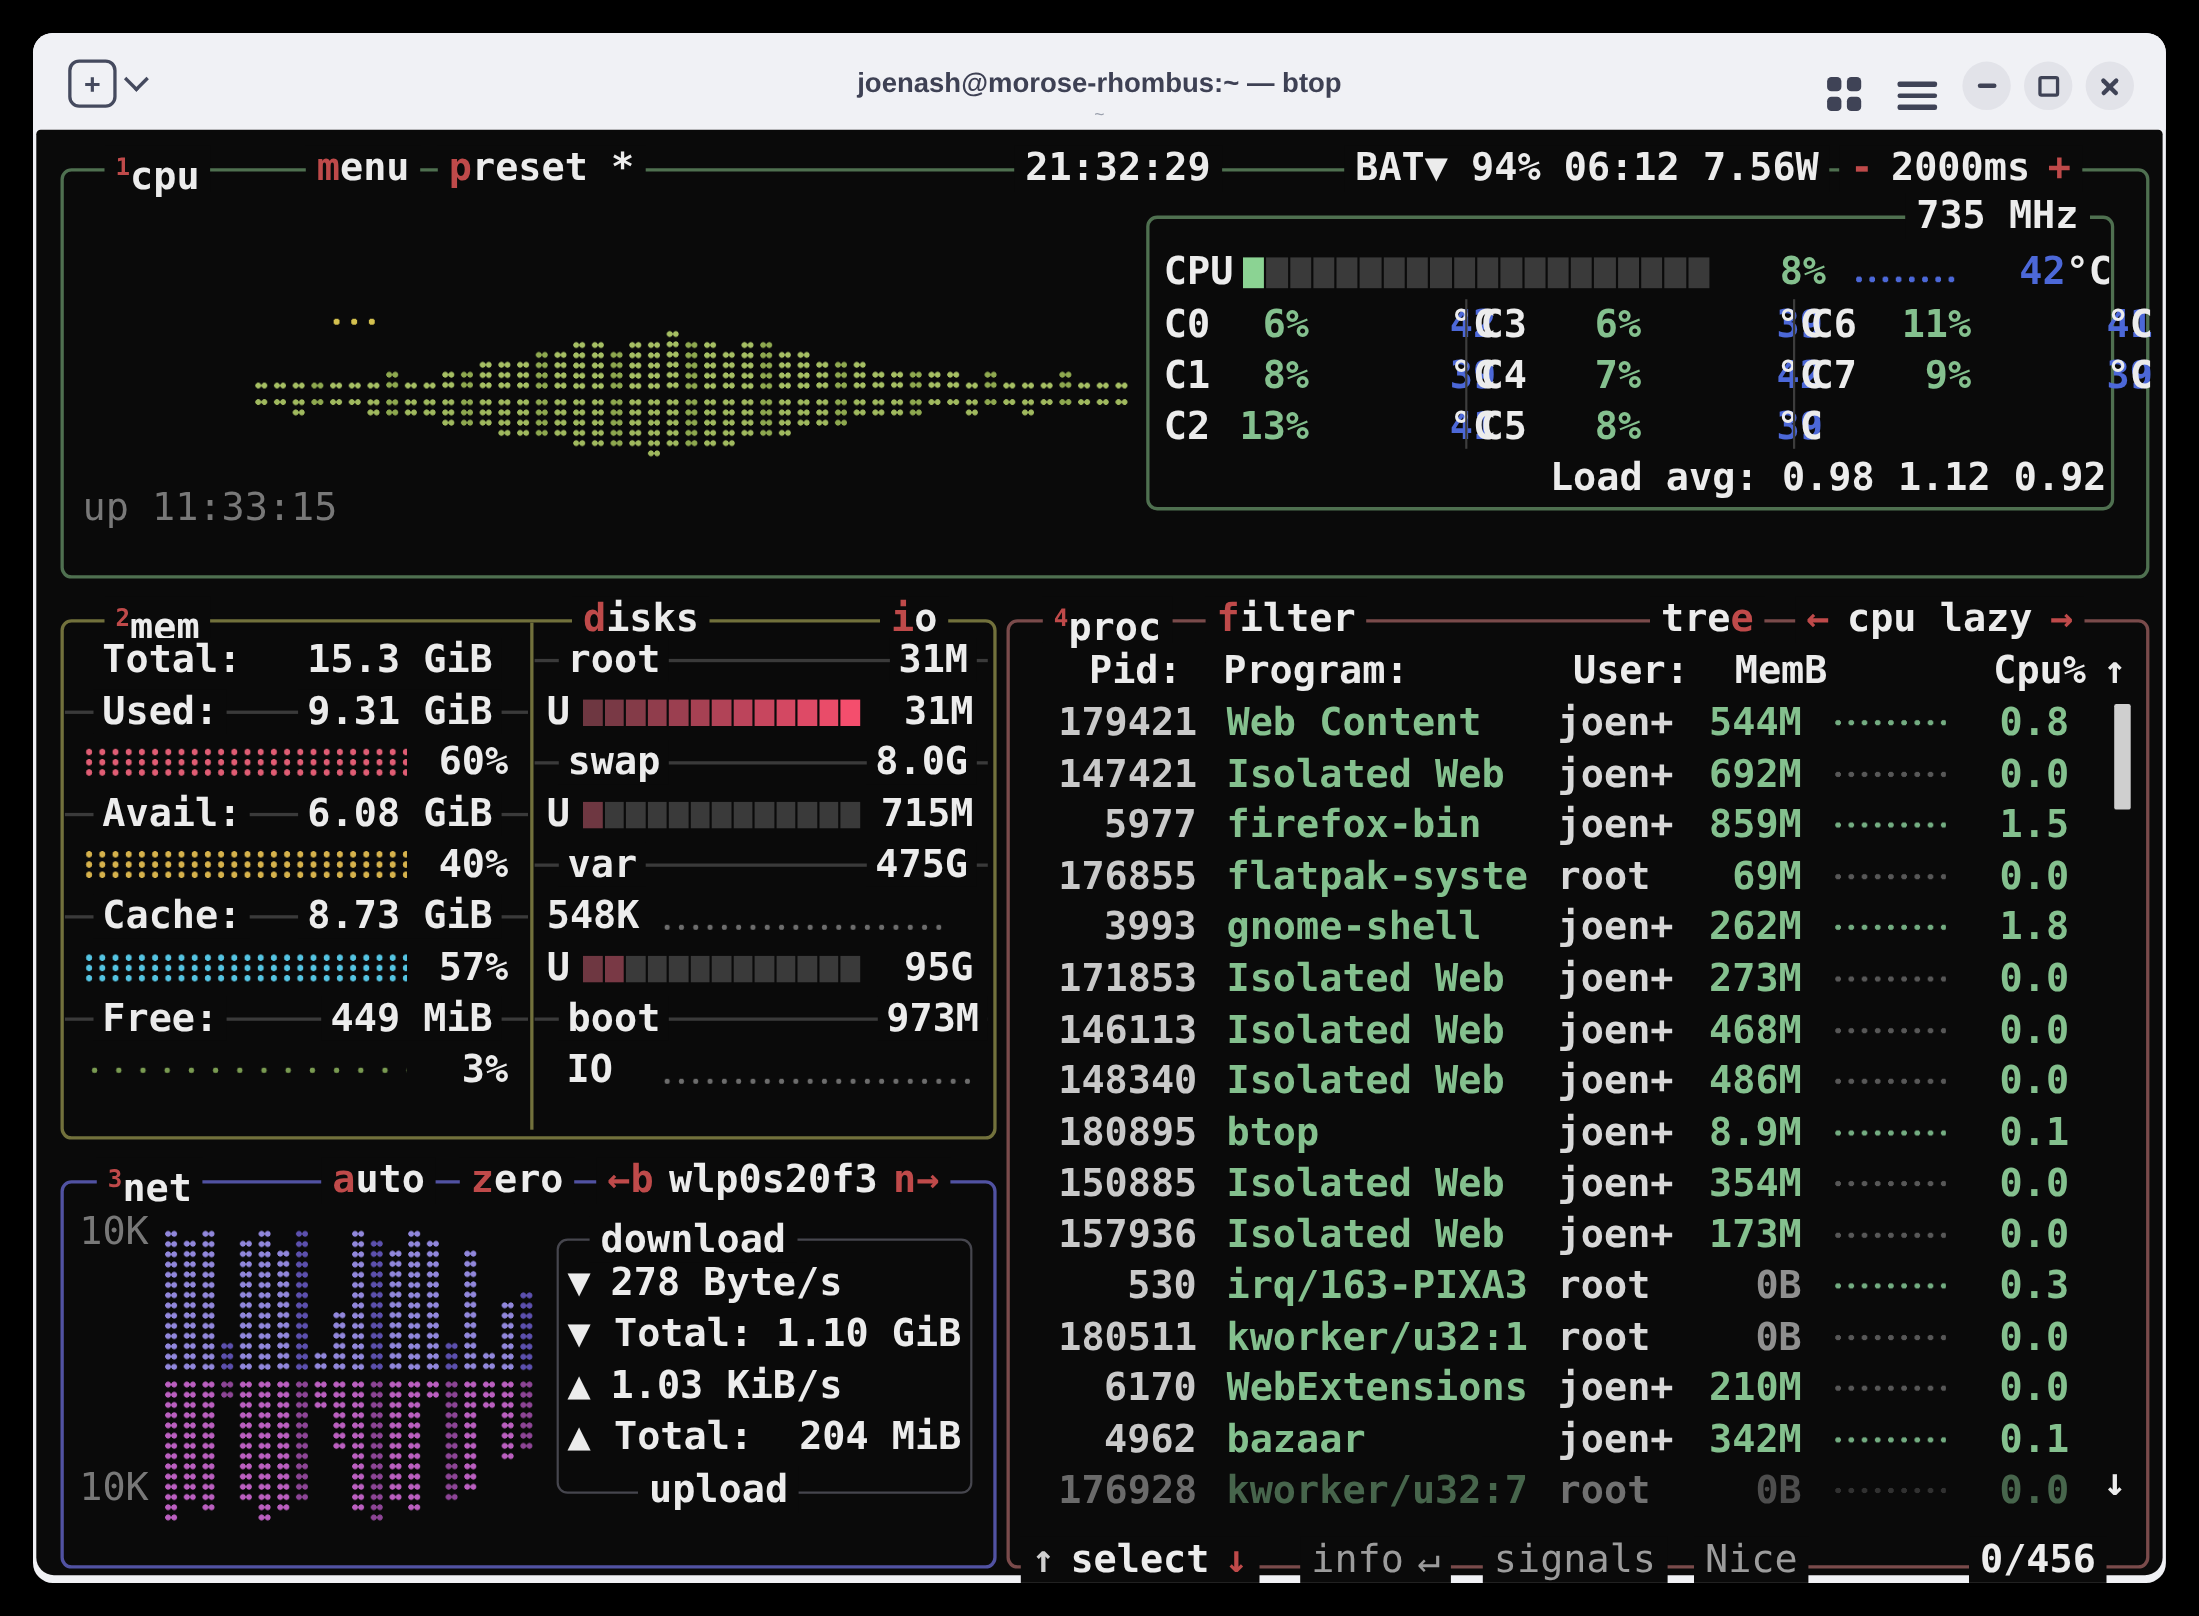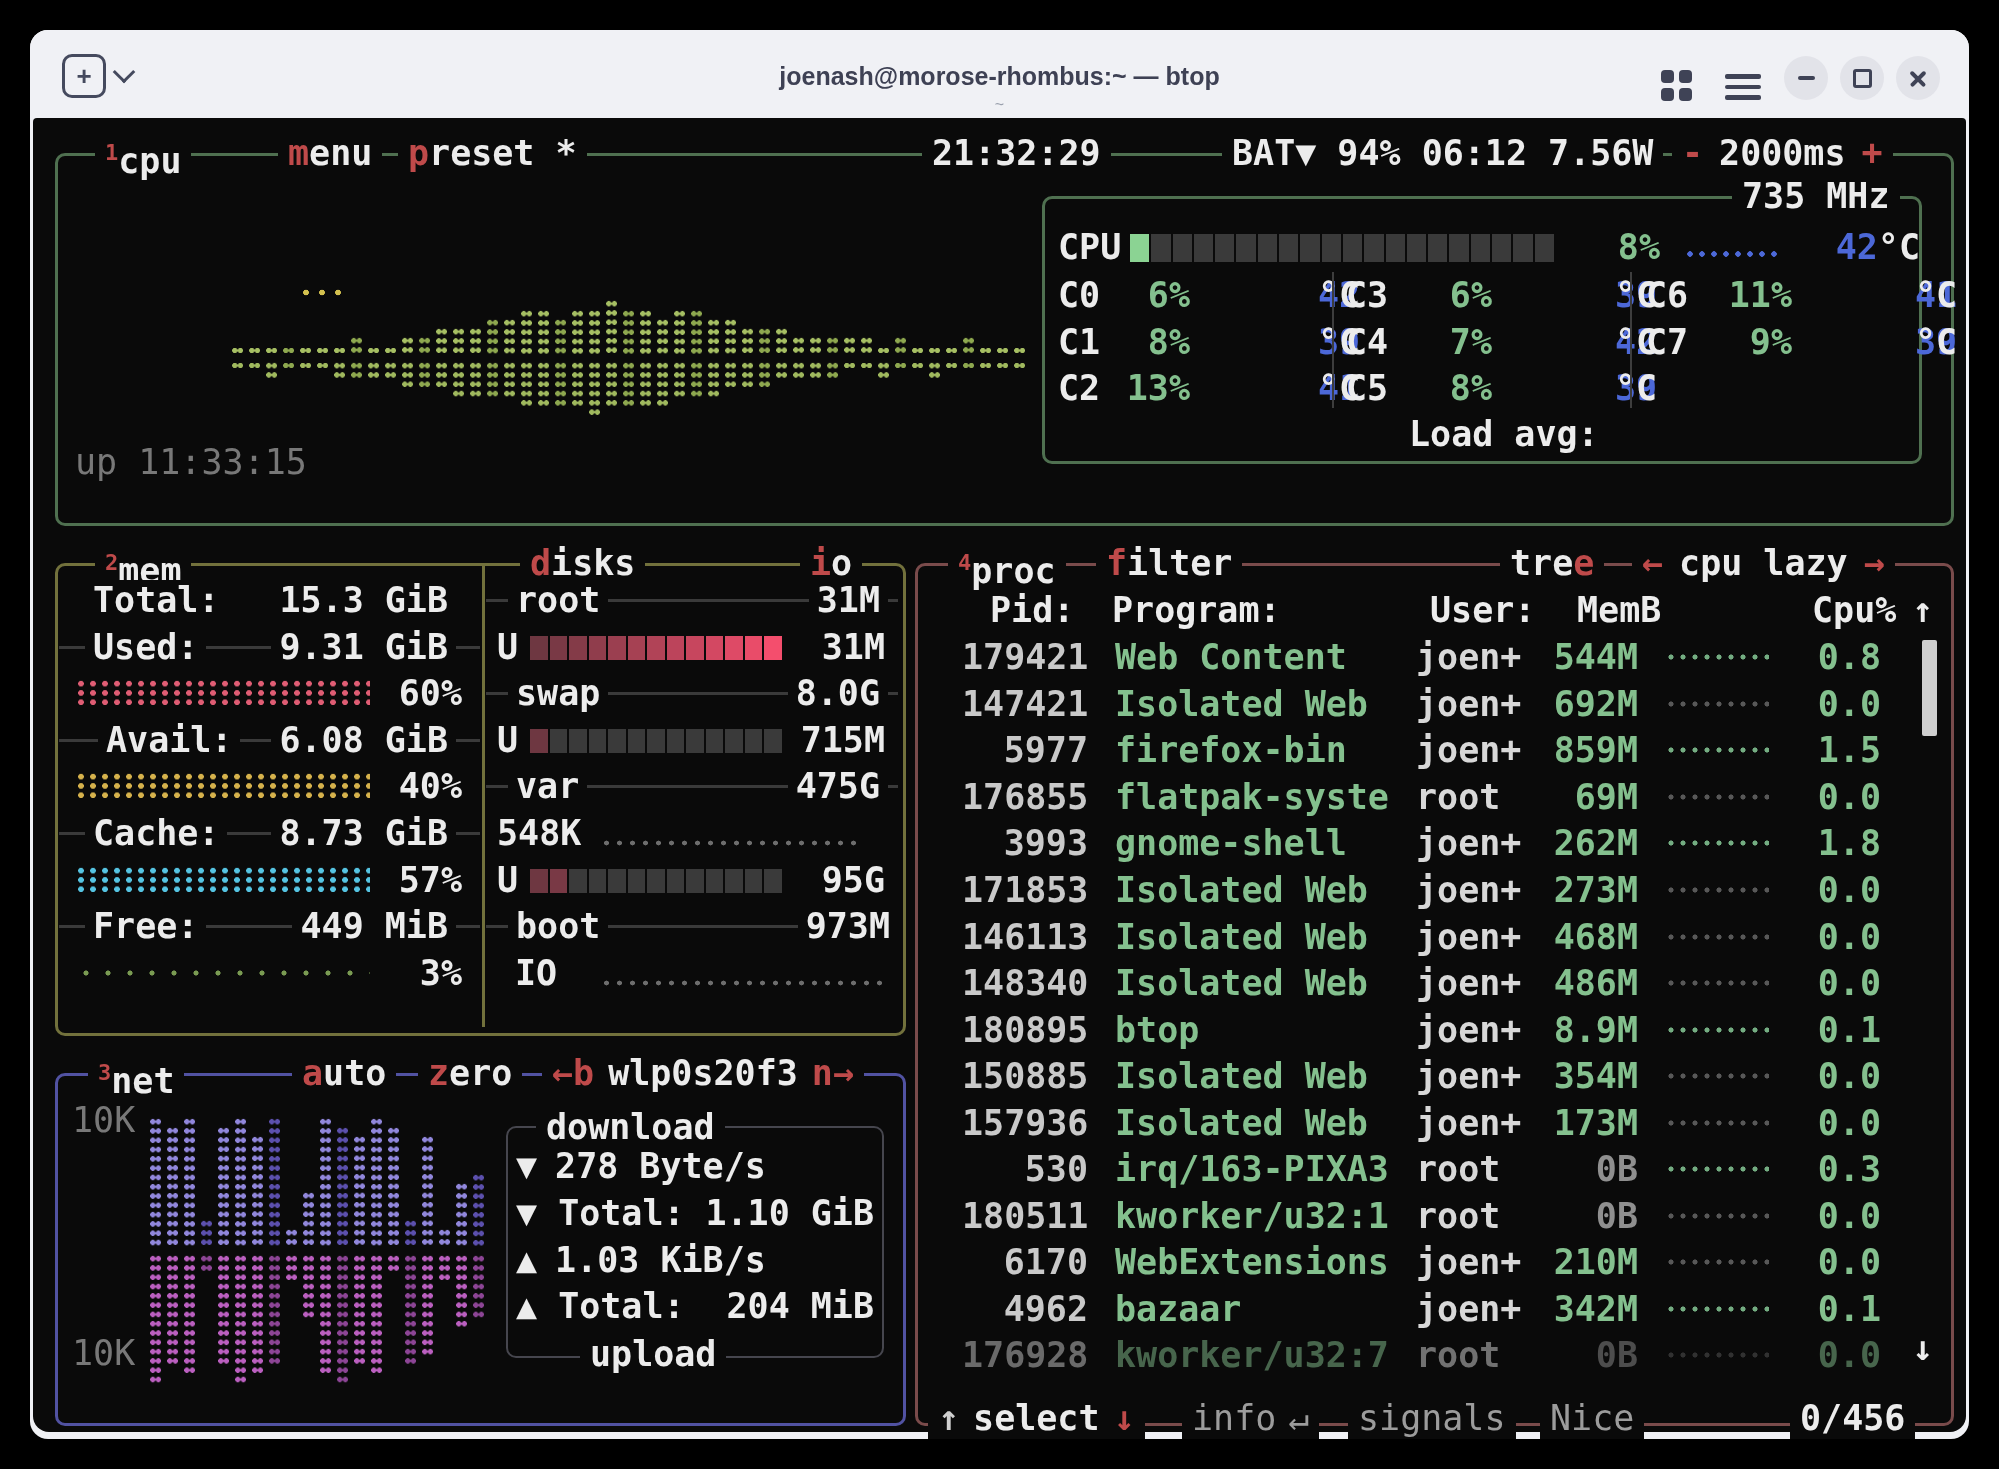--- a/index.html
+++ b/index.html
@@ -187,20 +187,21 @@
       <div class="core-cell" style="left: 1646px; top: 318.6px; width: 269px;">
         <span class="w" style="left: 0px;">C7</span>
         <span class="g" style="left: 0px; width: 146px; text-align: right;">9%</span>
         <span style="left: 0px; width: 269px; text-align: right;"><span class="b">39</span><span class="w">°C</span></span>
       </div>
     </div>
   <div class="gdiv" style="left:1332px;top:272px;height:136px;"></div>
   <div class="gdiv" style="left:1630px;top:272px;height:136px;"></div>
 
   <div class="t w" style="left:1409px;top:412px;">Load avg:</div>
+  <div class="t w ra" style="left:1620px;top:412px;width:292px;">0.98 1.12 0.92</div>
 
   <div class="accent-dots" style="left:298px;top:288px;"></div>
   <div class="graph bot" style="left:232px;top:297px;width:808px;height:58px;">
       <div class="gcol bot" style="height: 9.3px; background-image: radial-gradient(circle, rgb(166, 191, 99) 2.4px, transparent 2.9px);"></div>
       <div class="gcol bot" style="height: 9.3px; background-image: radial-gradient(circle, rgb(166, 191, 99) 2.4px, transparent 2.9px);"></div>
       <div class="gcol bot" style="height: 9.3px; background-image: radial-gradient(circle, rgb(166, 191, 99) 2.4px, transparent 2.9px);"></div>
       <div class="gcol bot" style="height: 9.3px; background-image: radial-gradient(circle, rgb(142, 168, 79) 2.4px, transparent 2.9px);"></div>
       <div class="gcol bot" style="height: 9.3px; background-image: radial-gradient(circle, rgb(166, 191, 99) 2.4px, transparent 2.9px);"></div>
       <div class="gcol bot" style="height: 9.3px; background-image: radial-gradient(circle, rgb(166, 191, 99) 2.4px, transparent 2.9px);"></div>
       <div class="gcol bot" style="height: 9.3px; background-image: radial-gradient(circle, rgb(166, 191, 99) 2.4px, transparent 2.9px);"></div>
@@ -307,21 +308,21 @@
       <span class="w" style="margin-left:26px;">Total:</span>
       <span class="w" style="margin-right:24px;">15.3 GiB</span>
     </div>
   <div class="lrow rule" style="left:59px;top:625px;width:421px;">
       <span class="w" style="margin-left:26px;">Used:</span>
       <span class="w" style="margin-right:24px;">9.31 GiB</span>
     </div>
   <div class="dm dm-used" style="left:75px;top:679px;"></div>
   <div class="t w ra" style="left:380px;top:671px;width:82px;">60%</div>
   <div class="lrow rule" style="left:59px;top:718px;width:421px;">
-      <span class="w" style="margin-left:39px;">Avail:</span>
+      <span class="w" style="margin-left:26px;">Avail:</span>
       <span class="w" style="margin-right:24px;">6.08 GiB</span>
     </div>
   <div class="dm dm-avail" style="left:75px;top:772px;"></div>
   <div class="t w ra" style="left:380px;top:764px;width:82px;">40%</div>
   <div class="lrow rule" style="left:59px;top:811px;width:421px;">
       <span class="w" style="margin-left:26px;">Cache:</span>
       <span class="w" style="margin-right:24px;">8.73 GiB</span>
     </div>
   <div class="dm dm-cache" style="left:75px;top:866px;"></div>
   <div class="t w ra" style="left:380px;top:858px;width:82px;">57%</div>

